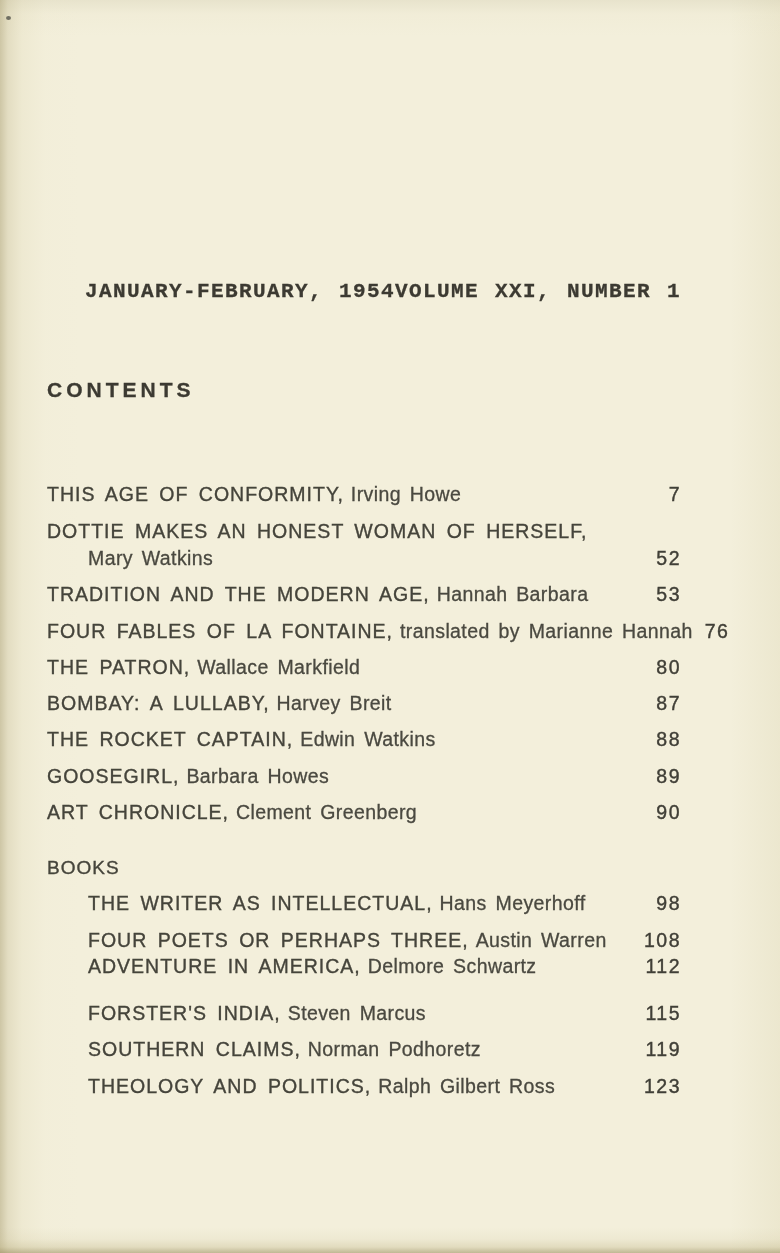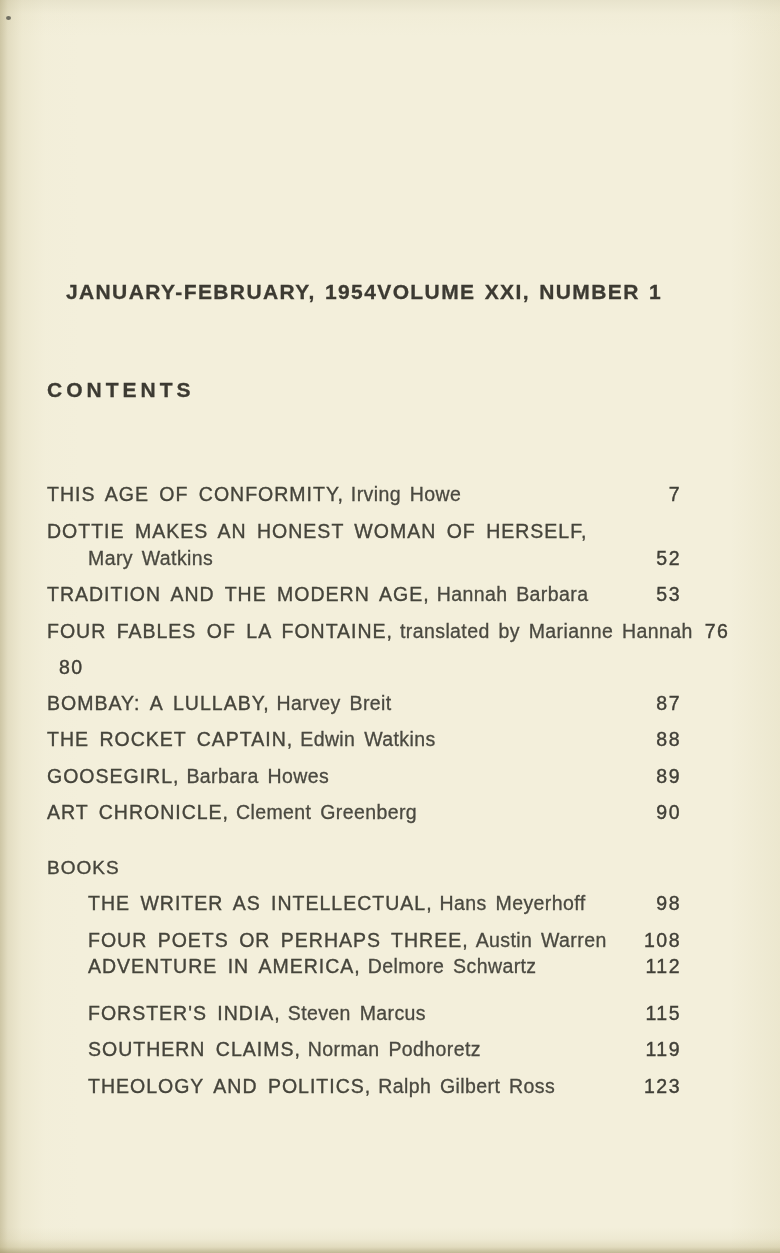--- a/index.html
+++ b/index.html
@@ -25,21 +25,21 @@
       linear-gradient(270deg, rgba(205,196,150,0.18) 0px, rgba(243,239,219,0) 50px);
   }
   .speck{
     position:absolute;
     border-radius:50%;
     background:#6f6e62;
   }
   .header-row{
     position:absolute;
     left:47px; top:281px; width:634px;
-    display:flex; justify-content:center; align-items:baseline;
+    display:flex; justify-content:flex-end; align-items:baseline;font-family:Liberation Mono, monospace;
   }
   .heavy{
     font-weight:700;
     font-size:21px;
     line-height:1;
     letter-spacing:1.4px;
     word-spacing:2px;
     color:#3c3a32;
     -webkit-text-stroke:0.3px #3c3a32;
   }
@@ -115,20 +115,21 @@
     <span><span class="title">TRADITION AND THE MODERN AGE,</span><span class="byline">Hannah Barbara</span></span>
     <span class="pagenum">53</span>
   </div>
 
   <div class="row" style="top:622px">
     <span><span class="title">FOUR FABLES OF LA FONTAINE,</span><span class="byline">translated by Marianne Hannah</span></span>
     <span class="pagenum">76</span>
   </div>
 
   <div class="row" style="top:658px">
+    <span><span class="title">THE PATRON,</span><span class="byline">Wallace Markfield</span></span>
     <span class="pagenum">80</span>
   </div>
 
   <div class="row" style="top:694px">
     <span><span class="title">BOMBAY: A LULLABY,</span><span class="byline">Harvey Breit</span></span>
     <span class="pagenum">87</span>
   </div>
 
   <div class="row" style="top:730px">
     <span><span class="title">THE ROCKET CAPTAIN,</span><span class="byline">Edwin Watkins</span></span>

